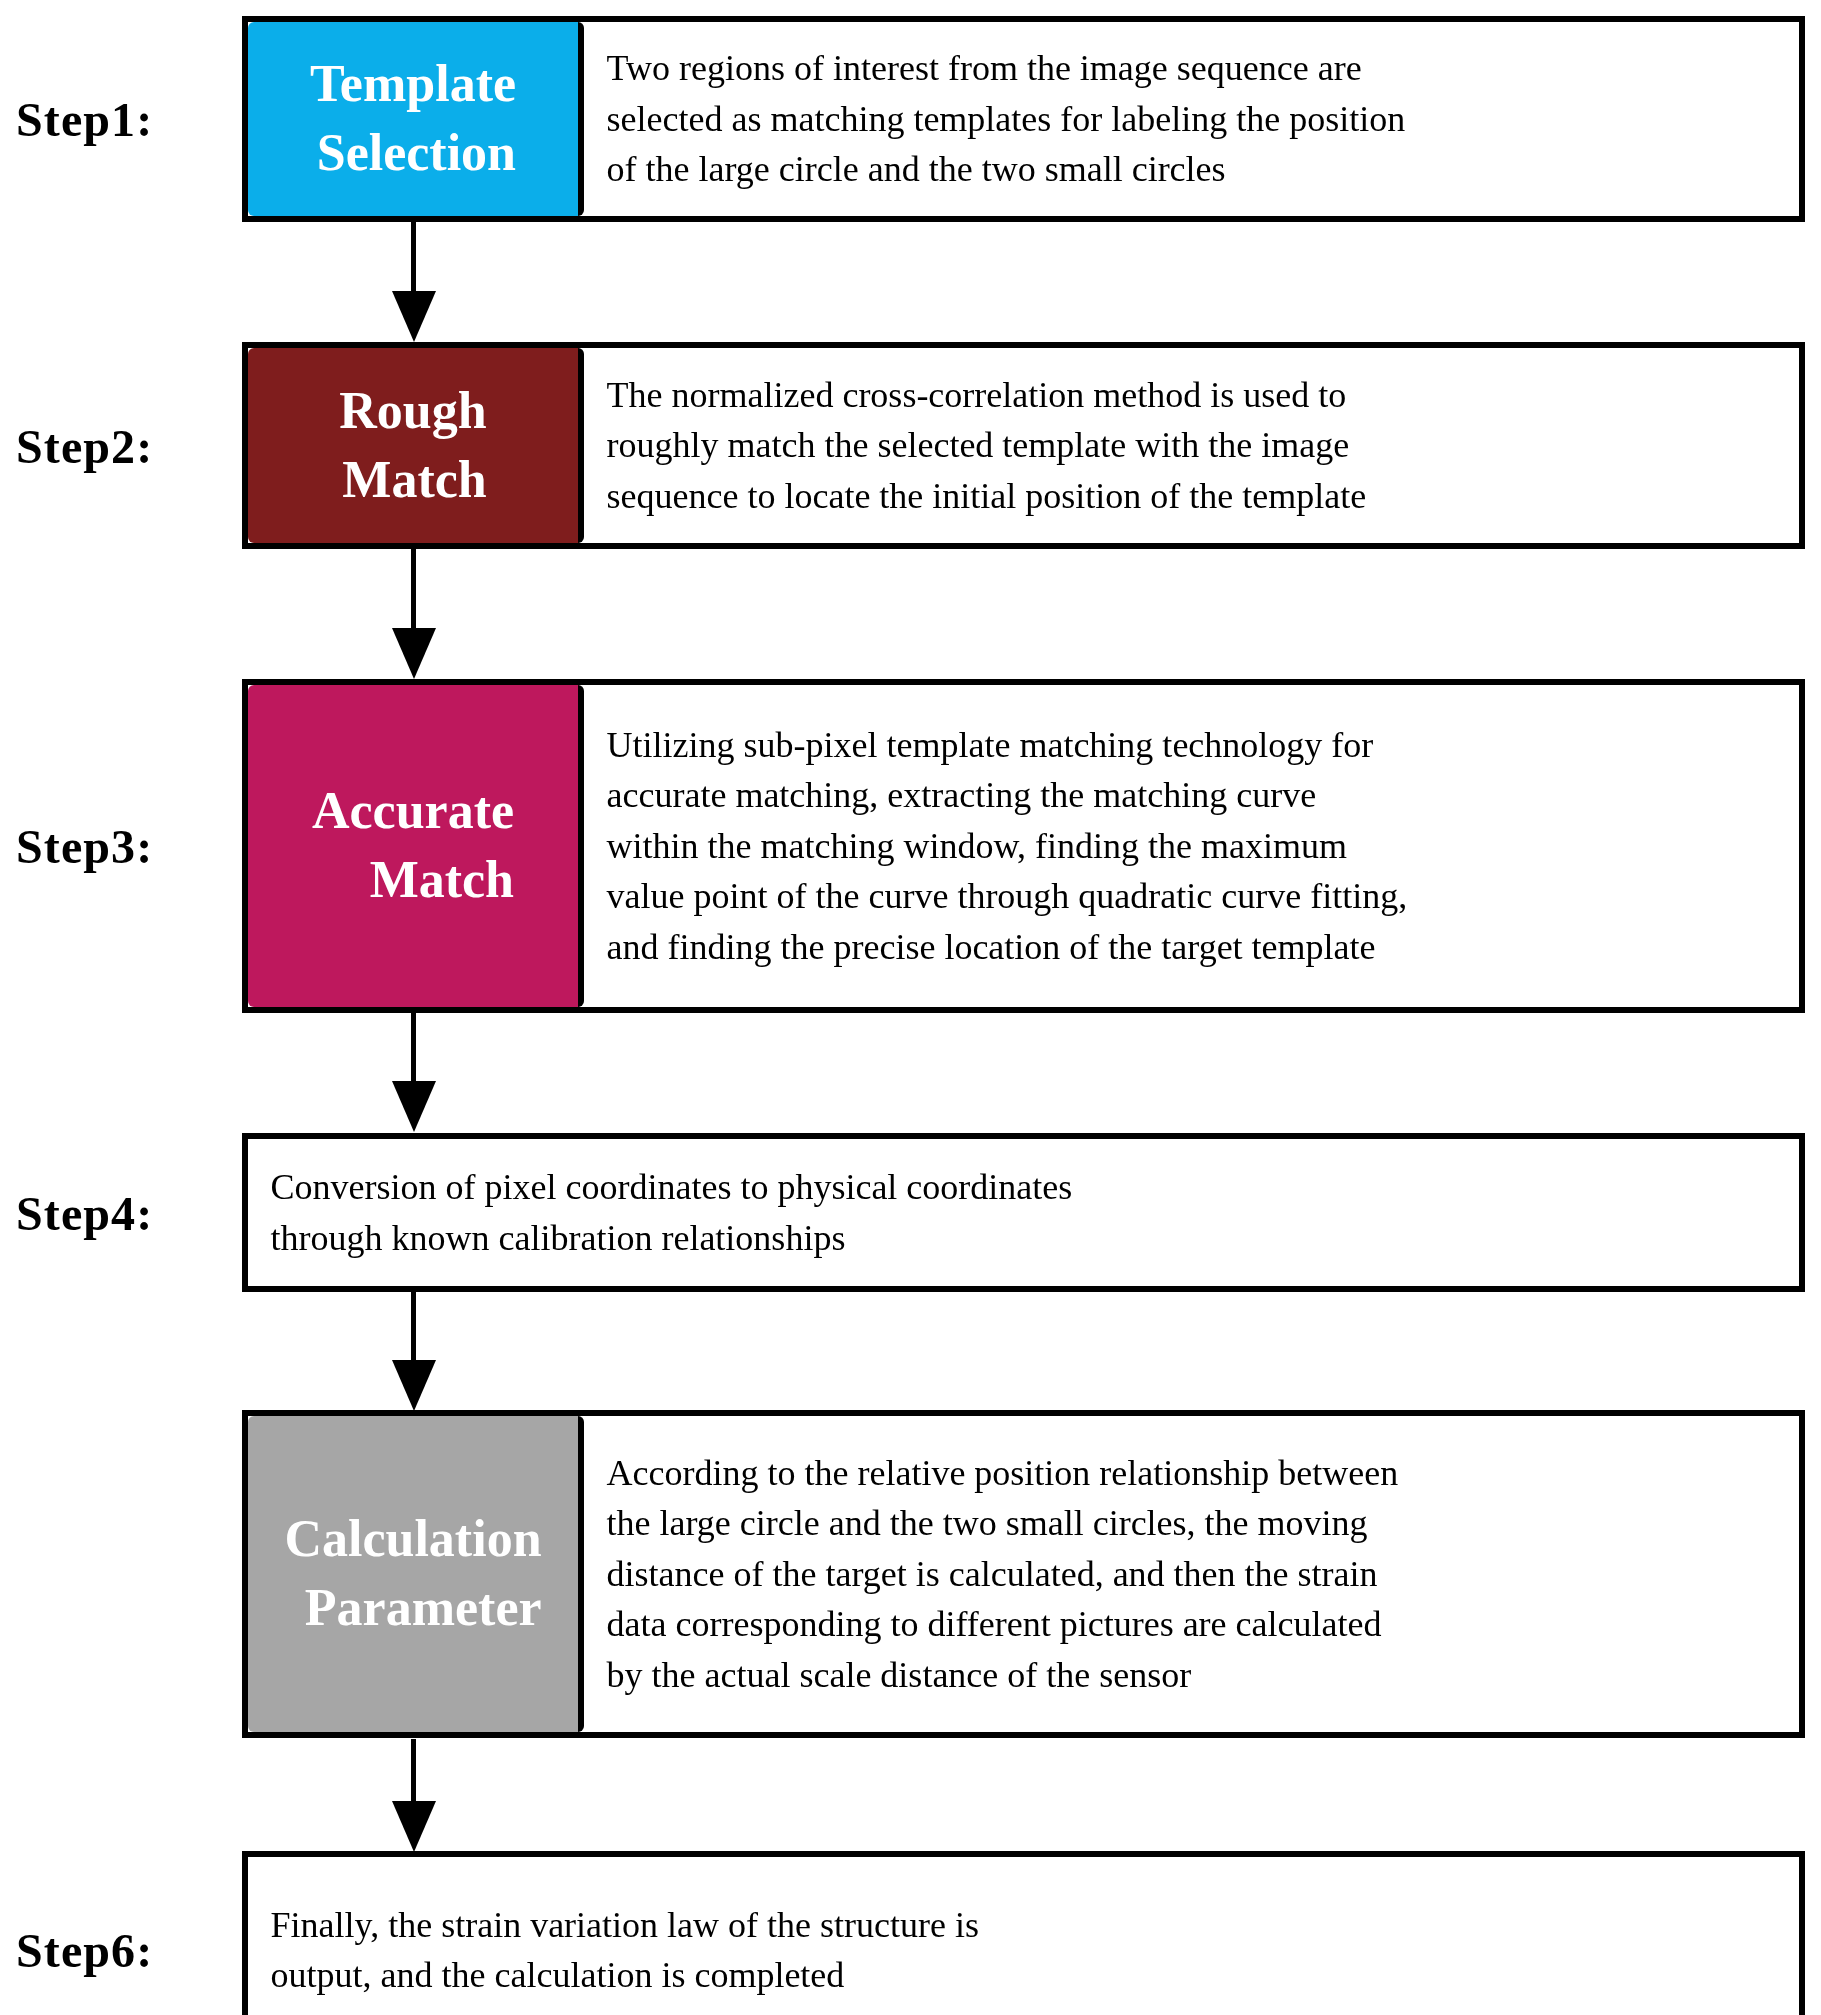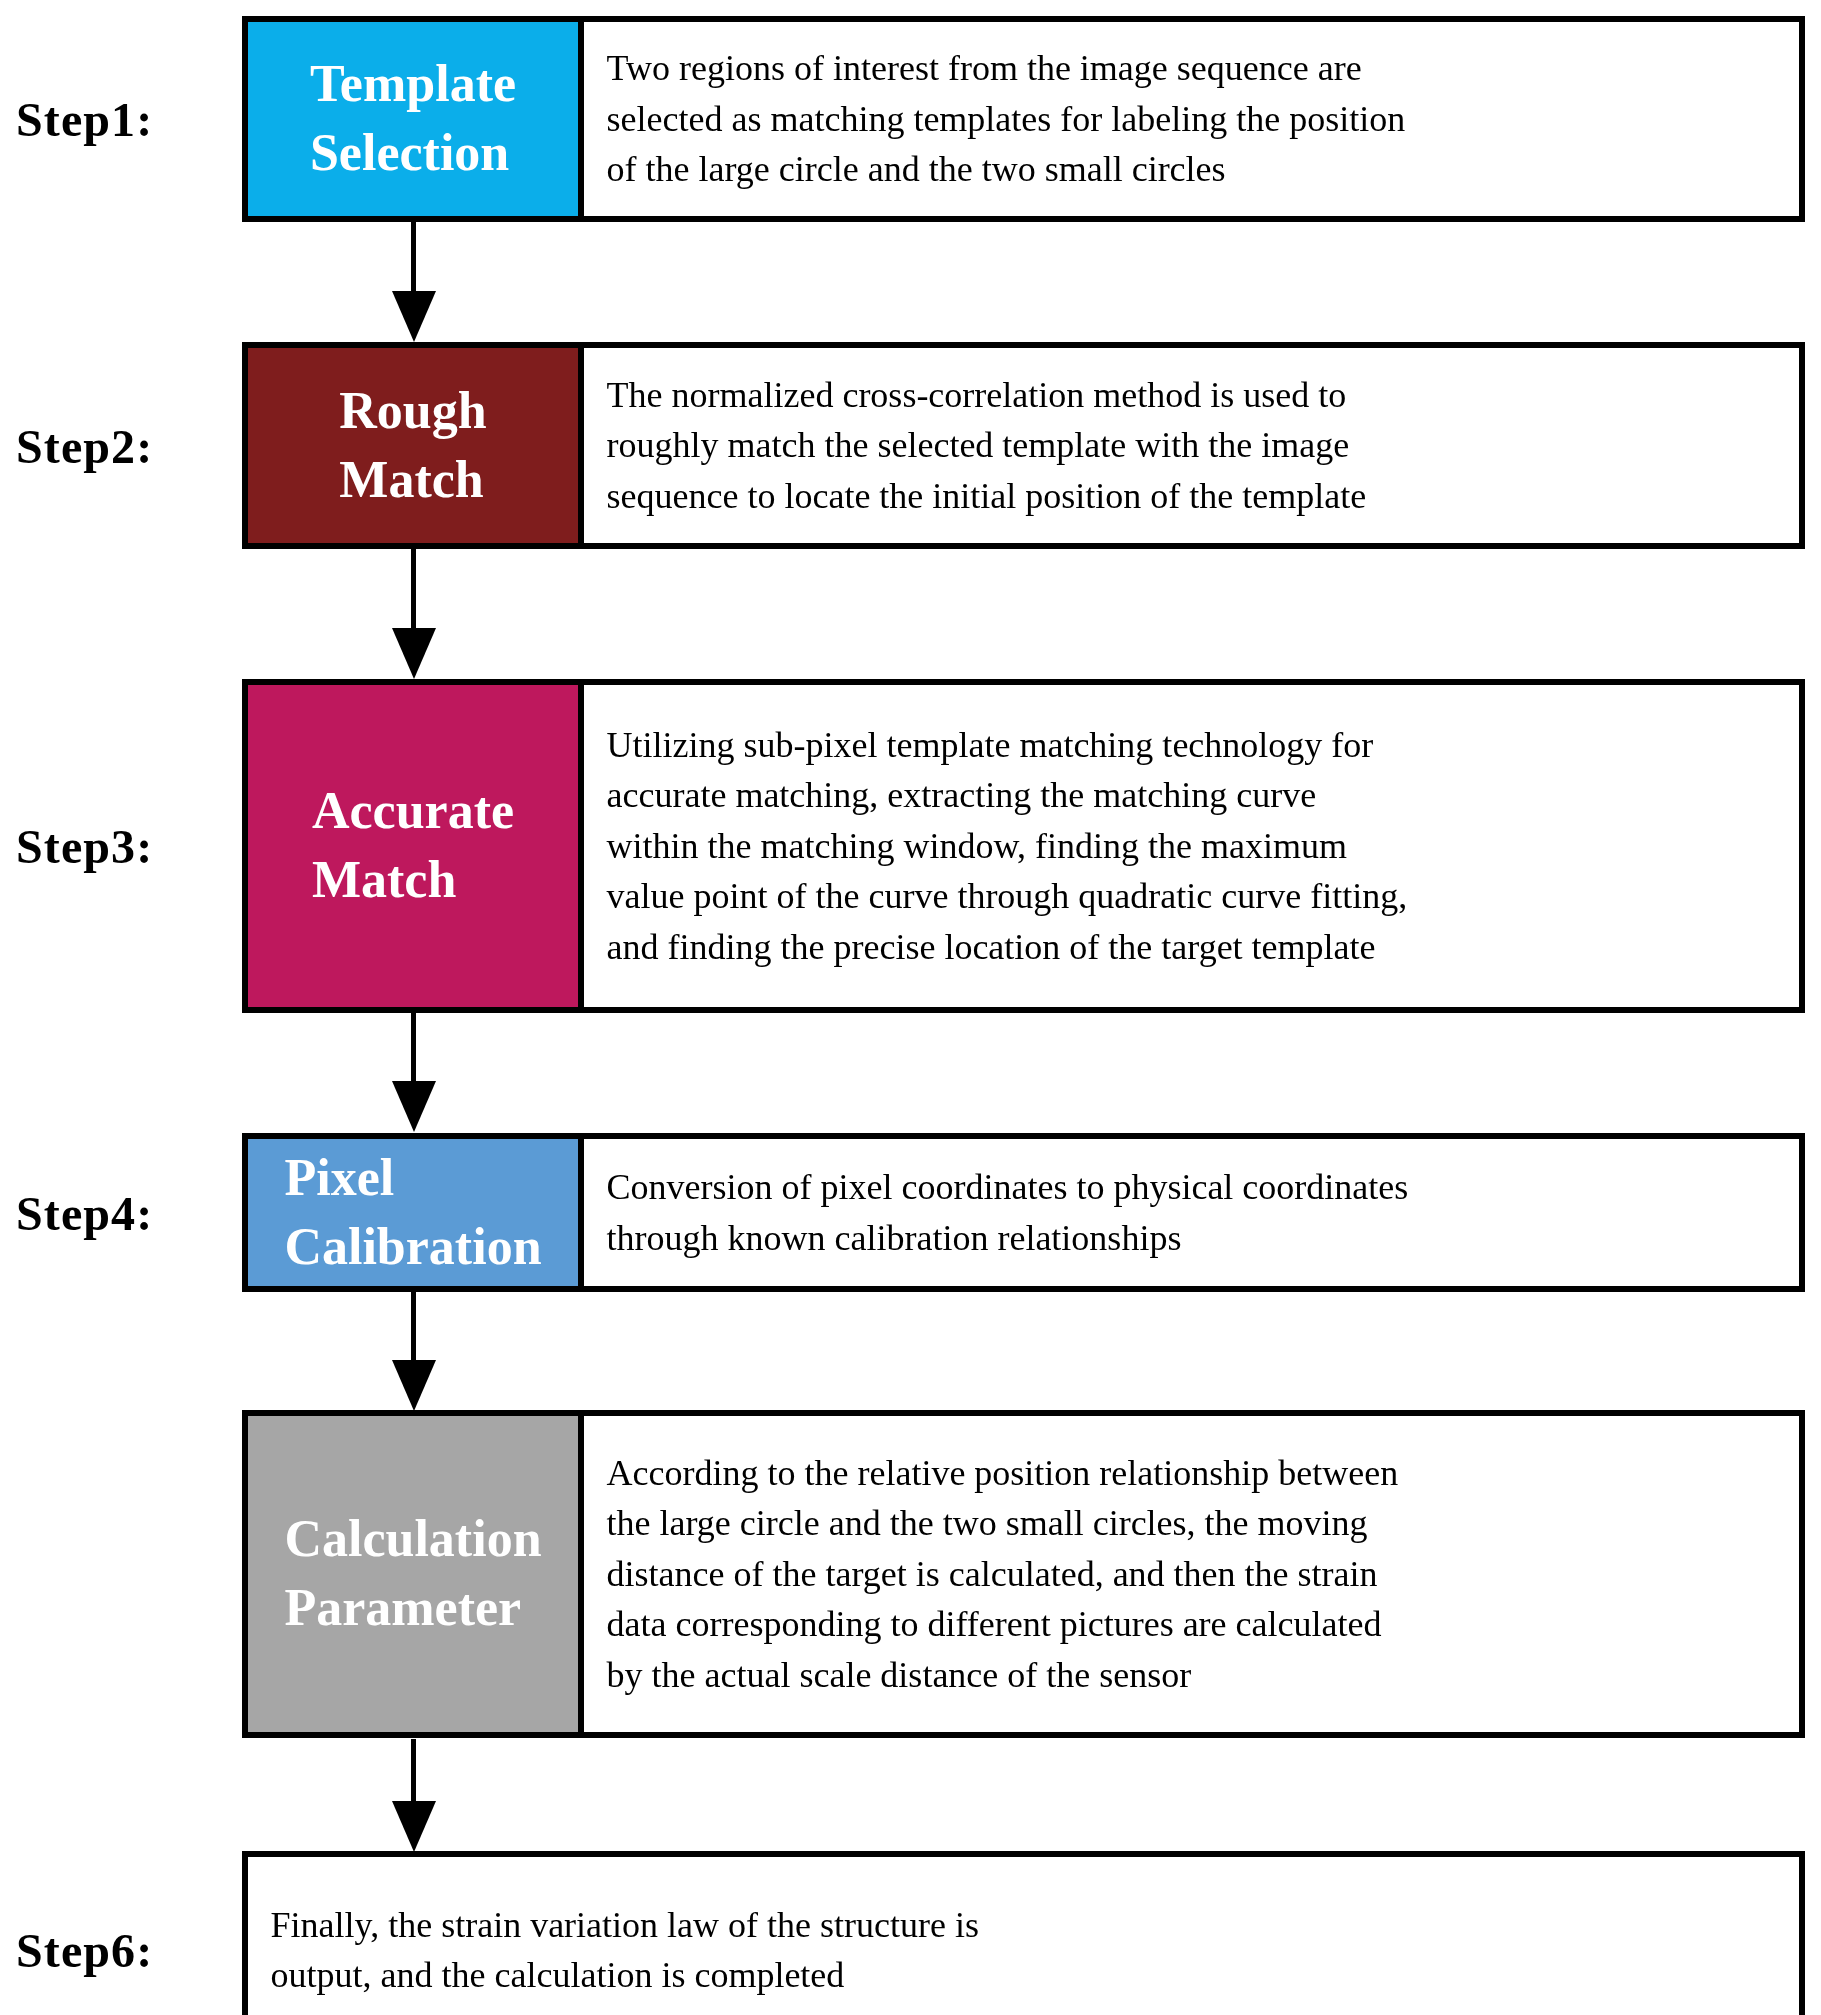--- a/index.html
+++ b/index.html
@@ -51,21 +51,22 @@
     border: 6.8px solid #000;
     background: #ffffff;
   }
   .color-box {
     width: 330px;
     flex: 0 0 330px;
     border-right: 6.8px solid #000;
     display: flex;
     align-items: center;
     justify-content: center;
-    text-align: left;
+    text-align: right;
+    border-radius: 6px;
   }
   .box-title {
     color: #ffffff;
     font-weight: bold;
     font-size: 52px;
     line-height: 1.32;
     white-space: pre-line;
   }
   .desc-box {
     flex: 1 1 auto;
@@ -169,24 +170,20 @@
   </div>
 
   <div class="arrow arrow3">
     <div class="arrow-line"></div>
     <div class="arrow-head"></div>
   </div>
 
   <div class="row row4">
     <div class="step-label">Step4:</div>
     <div class="boxes">
-      <div class="color-box" style="background-color: rgb(91, 155, 213);">
-        <div class="box-title">Pixel
-Calibration</div>
-      </div>
       <div class="desc-box">
         <div class="desc-text">Conversion of pixel coordinates to physical coordinates
 through known calibration relationships</div>
       </div>
     </div>
   </div>
 
   <div class="arrow arrow4">
     <div class="arrow-line"></div>
     <div class="arrow-head"></div>

